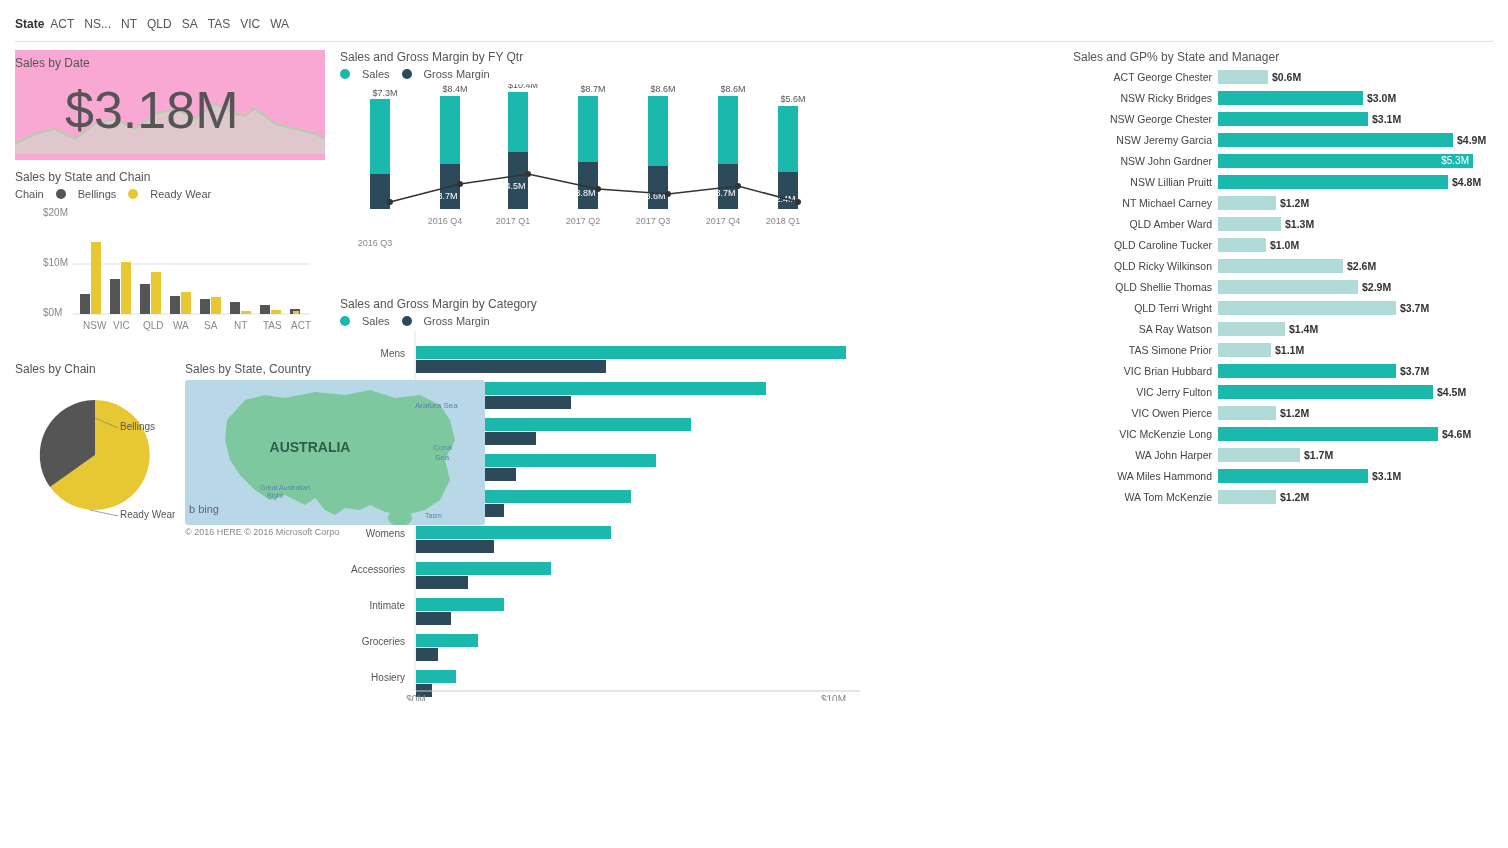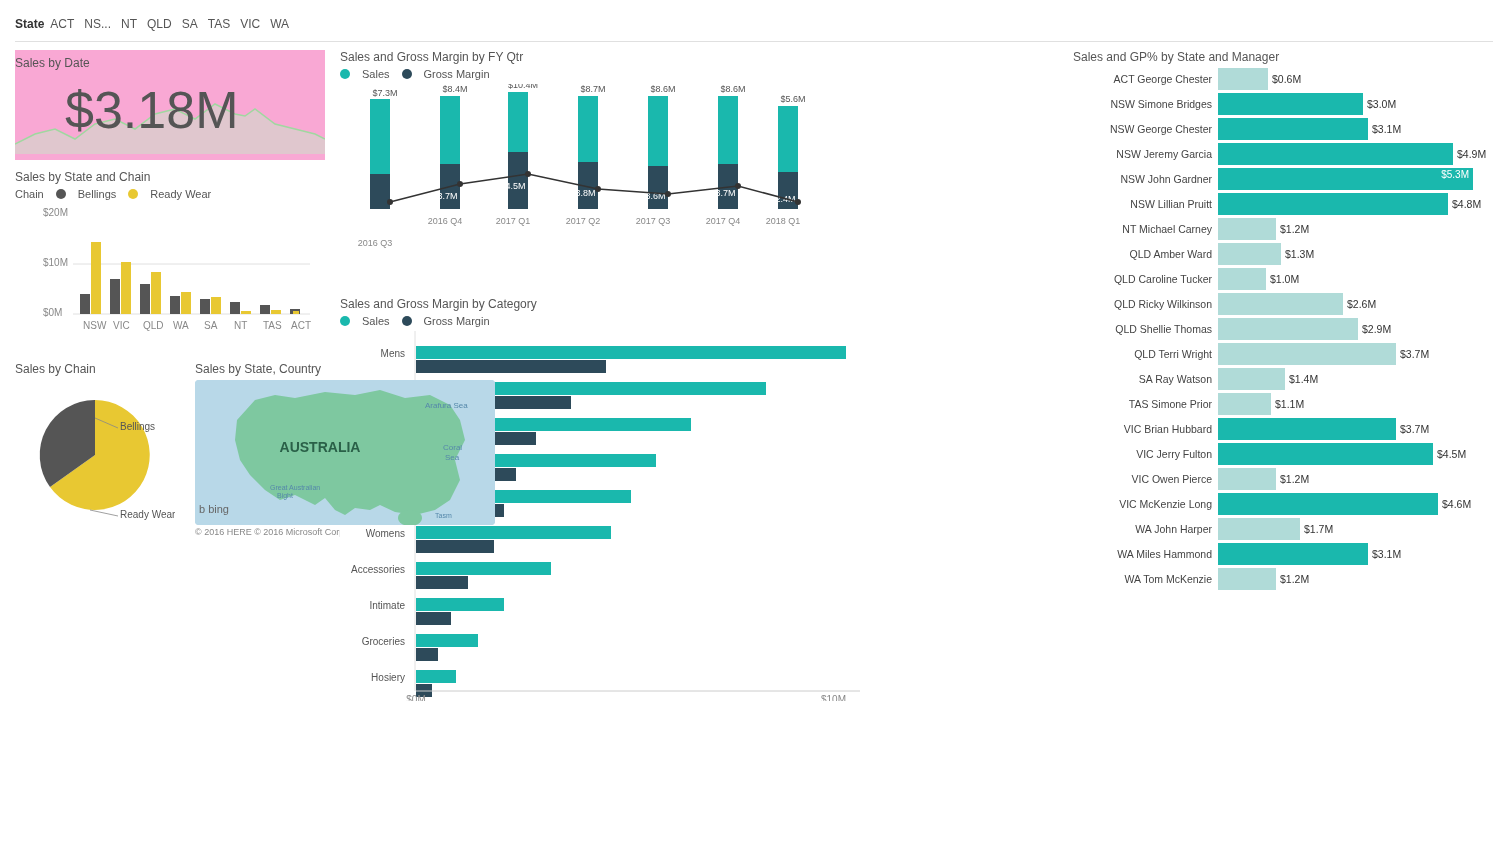--- a/index.html
+++ b/index.html
@@ -36,25 +36,25 @@
     .fy-chart-box { background: #fff; }
     
     
     .category-chart-box { background: #fff; flex: 1; }
     
     
     .gp-chart-box { flex: 1; overflow-y: auto; }
     .gp-row { display: flex; align-items: center; margin-bottom: 3px; min-height: 18px; }
     .gp-label { width: 145px; font-size: 10.5px; color: #444; text-align: right; padding-right: 6px; flex-shrink: 0; }
     .gp-bar-area { flex: 1; display: flex; align-items: center; gap: 4px; }
-    .gp-bar { height: 22px; background: #1ab8ad; display: inline-block; }
-    .gp-value { font-size: 10.5px; color: #333; white-space: nowrap; }
+    .gp-bar { height: 14px; background: #1ab8ad; display: inline-block; }
+    .gp-value { font-size: 10.5px; color: #333; white-space: nowrap; font-weight: bold; }
     .axis-label { font-size: 10px; fill: #888; }
 
-    .two-col { display: flex; gap: 20px; }
+    .two-col { display: flex; gap: 10px; }
     .col-half { flex: 1; }
   </style>
 </head>
 <body>
 
 <div class="dashboard">
 
   <div class="filter-bar">
     <span class="filter-label">State</span>
     <span class="filter-item">ACT</span>
@@ -307,21 +307,21 @@
 
         <div class="gp-row">
           <span class="gp-label">ACT George Chester</span>
           <div class="gp-bar-area">
             <div class="gp-bar" style="width:50px;background:#b0dbd8;"></div>
             <span class="gp-value">$0.6M</span>
           </div>
         </div>
 
         <div class="gp-row">
-          <span class="gp-label">NSW Simone Bridges</span>
+          <span class="gp-label">NSW Ricky Bridges</span>
           <div class="gp-bar-area">
             <div class="gp-bar" style="width:145px;"></div>
             <span class="gp-value">$3.0M</span>
           </div>
         </div>
 
         <div class="gp-row">
           <span class="gp-label">NSW George Chester</span>
           <div class="gp-bar-area">
             <div class="gp-bar" style="width:150px;"></div>

